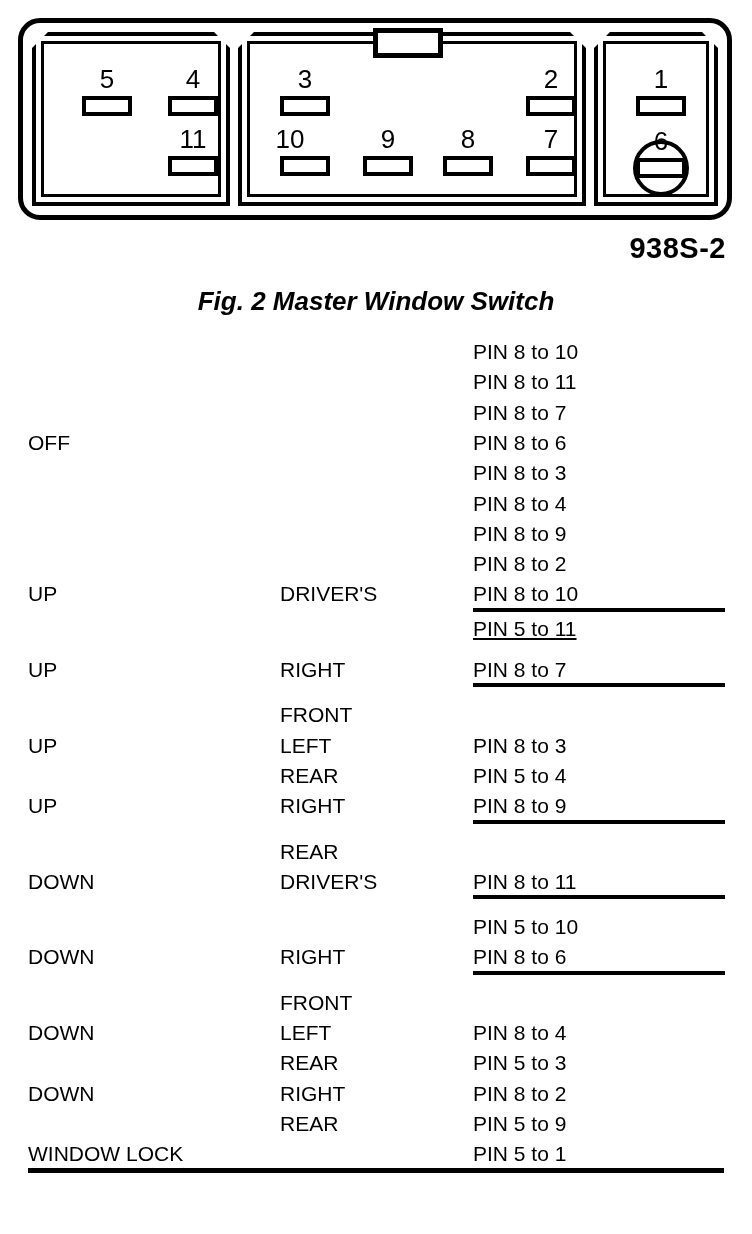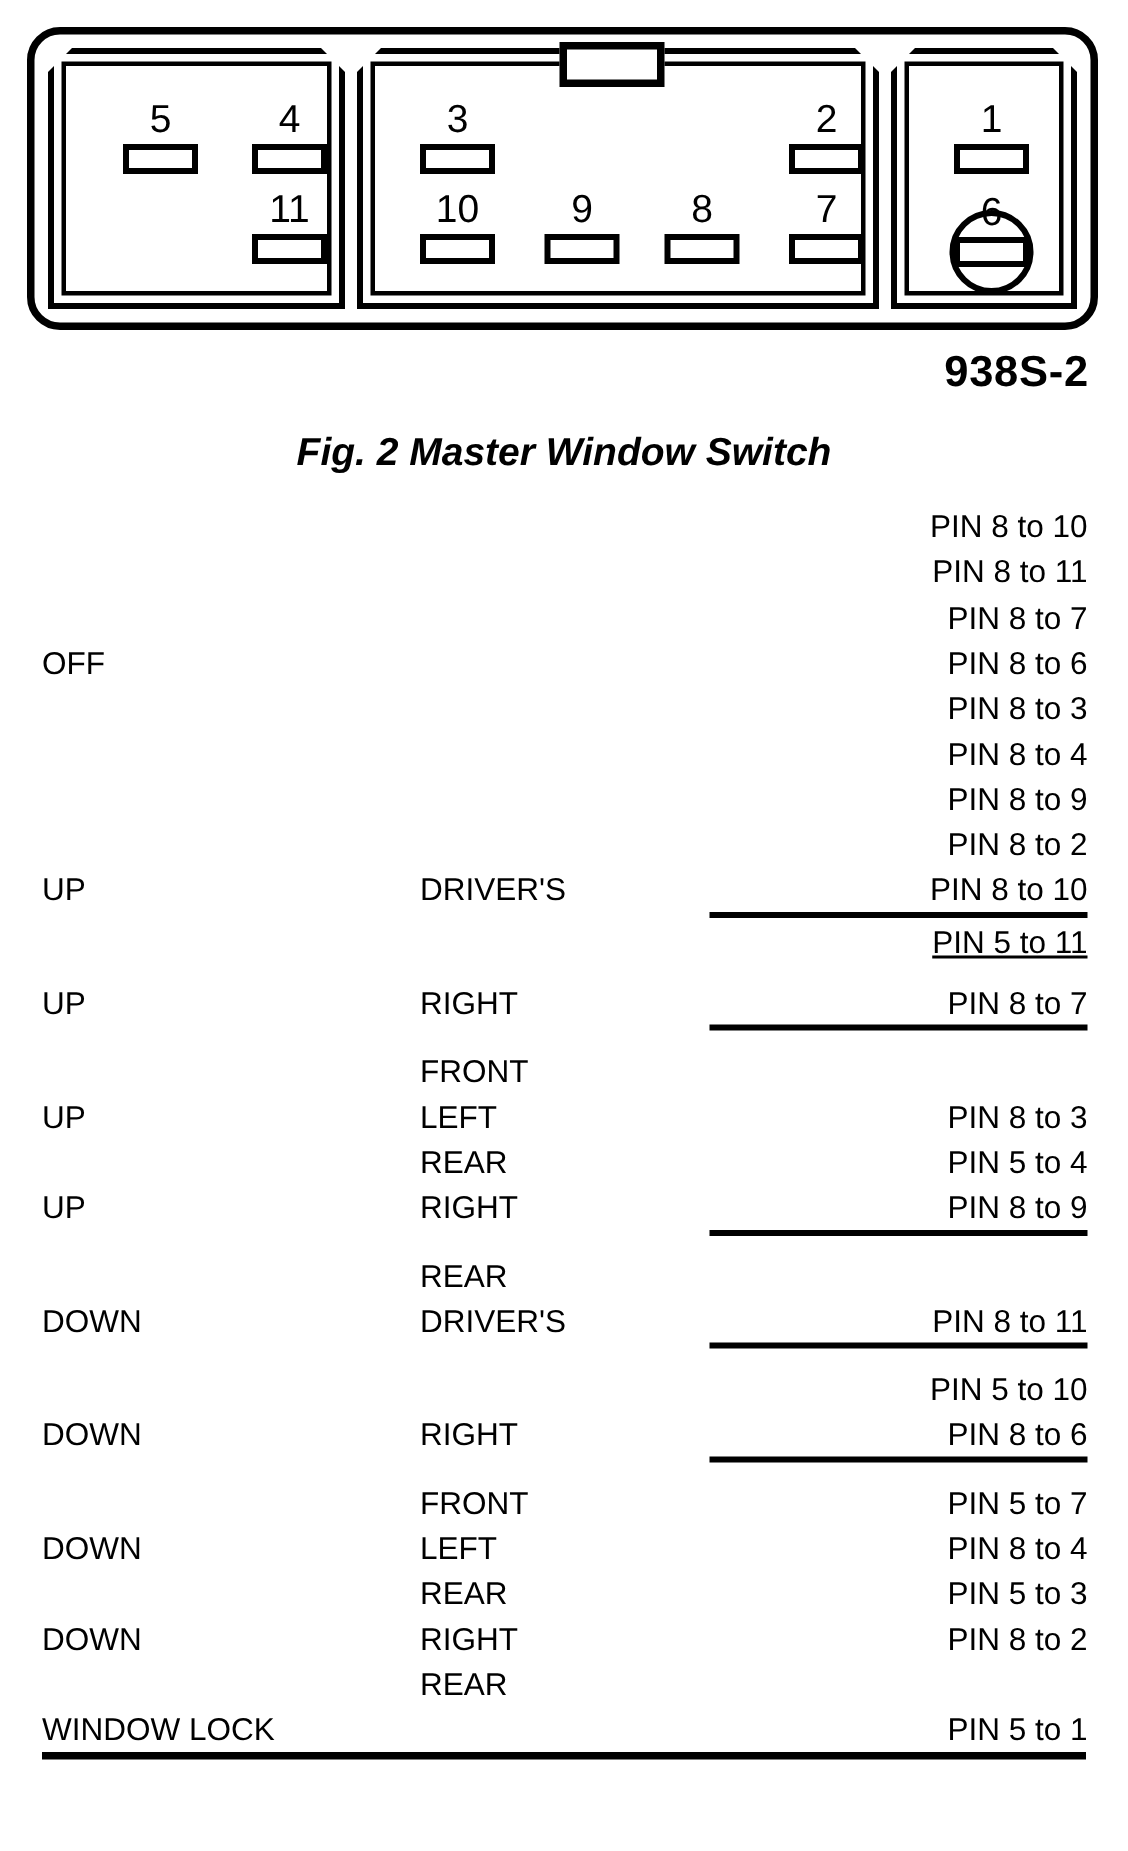--- a/index.html
+++ b/index.html
@@ -130,21 +130,21 @@
     position: absolute;
     font-size: 21px;
     line-height: 1;
     white-space: nowrap;
   }
   .col-state { left: 28px; text-align: left; }
   .col-window { left: 280px; text-align: left; }
   .col-pin {
     left: 473px;
     width: 252px;
-    text-align: right;
+    text-align: left;
   }
   .sep-line {
     position: absolute;
     left: 473px;
     width: 252px;
     height: 4px;
     background: #000;
   }
   .sep-line.full {
     left: 28px;
@@ -185,21 +185,21 @@
       <div class="pin" style="left: 262px; top: 78px;">
         <div class="slot" style="width: 50px; height: 20px;"></div>
         <span class="pin-num" style="left: 25px; transform: translateX(-50%); top: -30px;">3</span>
       </div>
       <div class="pin" style="left: 508px; top: 78px;">
         <div class="slot" style="width: 50px; height: 20px;"></div>
         <span class="pin-num" style="left: 25px; transform: translateX(-50%); top: -30px;">2</span>
       </div>
       <div class="pin" style="left: 262px; top: 138px;">
         <div class="slot" style="width: 50px; height: 20px;"></div>
-        <span class="pin-num" style="left: 25px; transform: translateX(-50%); top: -30px;">10</span>
+        <span class="pin-num" style="left: 10px; transform: translateX(-50%); top: -30px;">10</span>
       </div>
       <div class="pin" style="left: 345px; top: 138px;">
         <div class="slot" style="width: 50px; height: 20px;"></div>
         <span class="pin-num" style="left: 25px; transform: translateX(-50%); top: -30px;">9</span>
       </div>
       <div class="pin" style="left: 425px; top: 138px;">
         <div class="slot" style="width: 50px; height: 20px;"></div>
         <span class="pin-num" style="left: 25px; transform: translateX(-50%); top: -30px;">8</span>
       </div>
       <div class="pin" style="left: 508px; top: 138px;">
@@ -254,26 +254,26 @@
     <div class="tbl-cell col-state" style="top: 540.8px;">DOWN</div>
     <div class="tbl-cell col-window" style="top: 540.8px;">DRIVER'S</div>
     <div class="tbl-cell col-pin" style="top: 540.8px;">PIN 8 to 11</div>
     <div class="sep-line" style="top: 565.1px;"></div>
     <div class="tbl-cell col-pin" style="top: 586.1px;">PIN 5 to 10</div>
     <div class="tbl-cell col-state" style="top: 616.4px;">DOWN</div>
     <div class="tbl-cell col-window" style="top: 616.4px;">RIGHT</div>
     <div class="tbl-cell col-pin" style="top: 616.4px;">PIN 8 to 6</div>
     <div class="sep-line" style="top: 640.7px;"></div>
     <div class="tbl-cell col-window" style="top: 661.7px;">FRONT</div>
-    <div class="tbl-cell col-pin" style="top: 661.7px;">PIN 5 to 7</div>
     <div class="tbl-cell col-state" style="top: 692px;">DOWN</div>
     <div class="tbl-cell col-window" style="top: 692px;">LEFT</div>
     <div class="tbl-cell col-pin" style="top: 692px;">PIN 8 to 4</div>
     <div class="tbl-cell col-window" style="top: 722.3px;">REAR</div>
     <div class="tbl-cell col-pin" style="top: 722.3px;">PIN 5 to 3</div>
     <div class="tbl-cell col-state" style="top: 752.6px;">DOWN</div>
     <div class="tbl-cell col-window" style="top: 752.6px;">RIGHT</div>
     <div class="tbl-cell col-pin" style="top: 752.6px;">PIN 8 to 2</div>
     <div class="tbl-cell col-window" style="top: 782.9px;">REAR</div>
+    <div class="tbl-cell col-pin" style="top: 782.9px;">PIN 5 to 9</div>
     <div class="tbl-cell col-state" style="top: 813.2px;">WINDOW LOCK</div>
     <div class="tbl-cell col-pin" style="top: 813.2px;">PIN 5 to 1</div>
     <div class="sep-line full" style="top: 837.5px;"></div>
   </div>
 
 </body></html>

